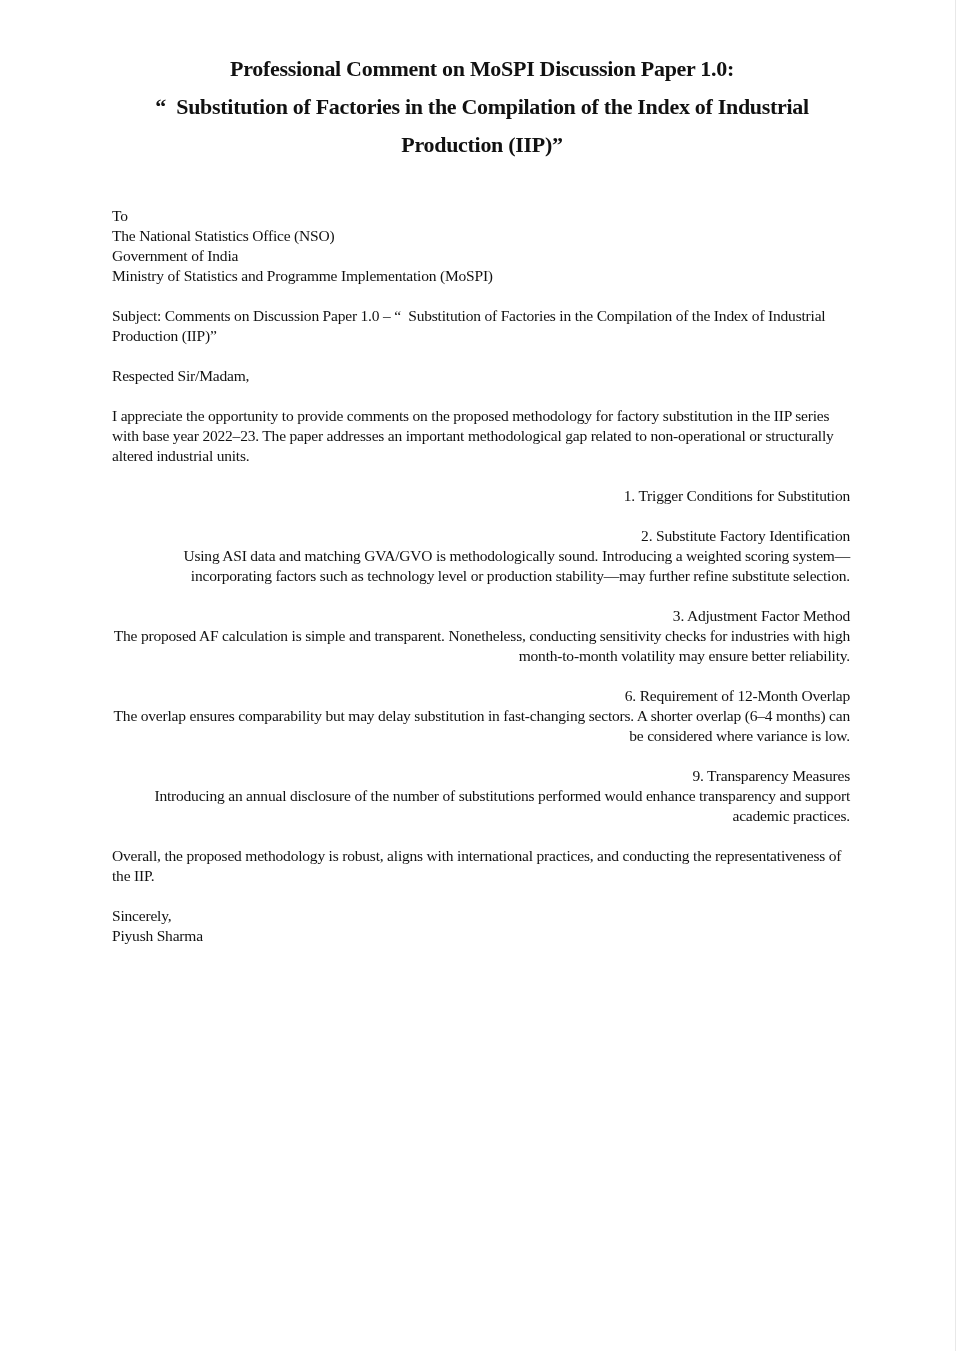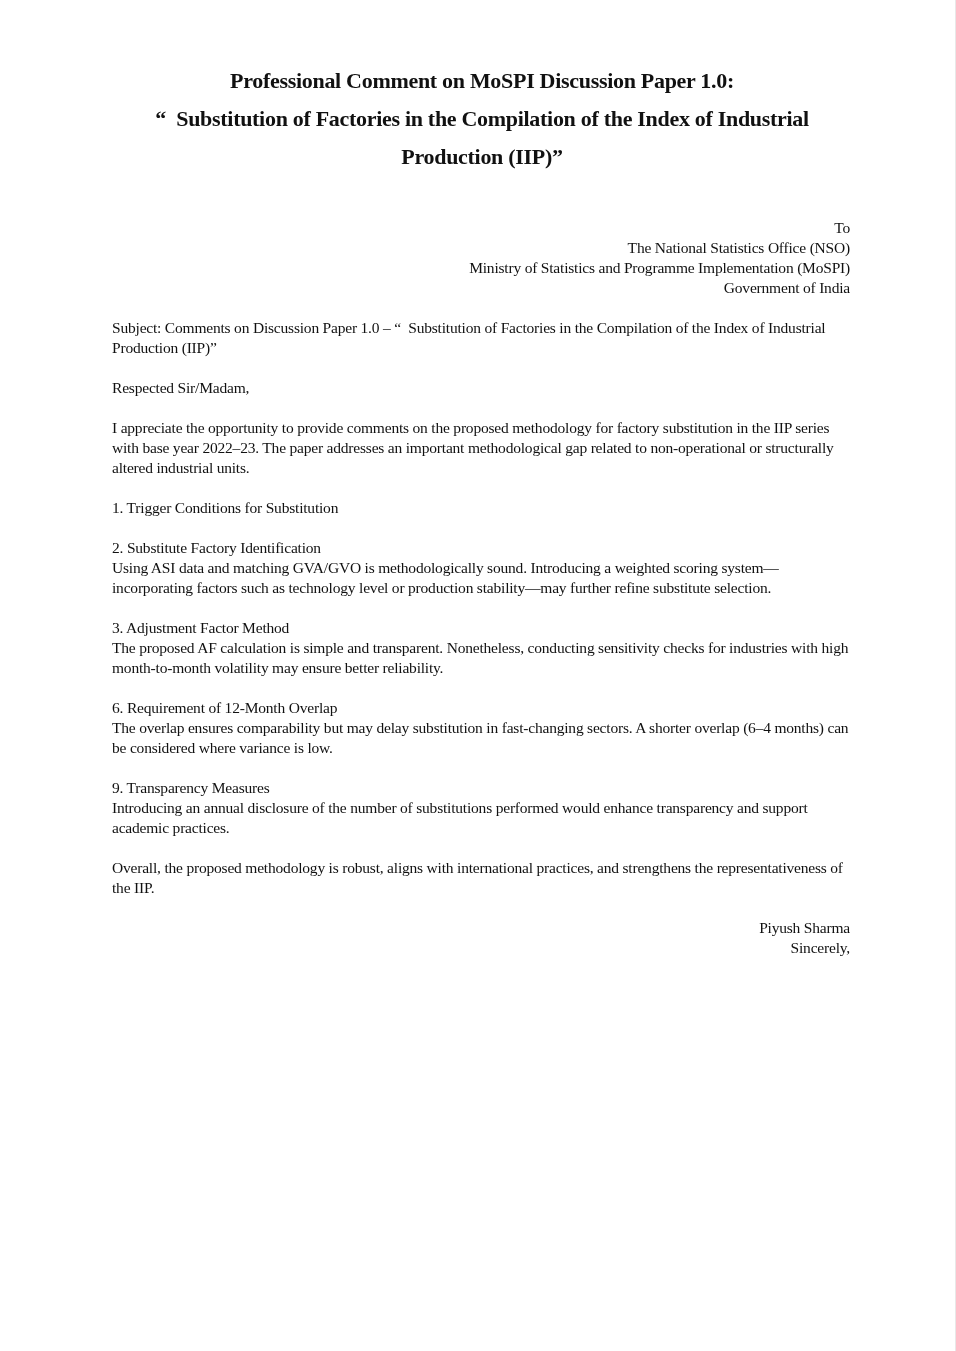--- a/index.html
+++ b/index.html
@@ -20,57 +20,58 @@
     box-sizing: border-box;
     width: 956px;
     min-height: 1351px;
     padding: 50px 104px 60px 112px;
   }
   .title {
     text-align: center;
     font-size: 22px;
     line-height: 38px;
     letter-spacing: -0.3px;
-    margin: 12px auto 42px auto;
+    margin: 0 auto 42px auto;
     max-width: 760px;
   }
   .title .t-line { display: block; }
   .block {
     font-size: 15.5px;
     line-height: 20px;
     letter-spacing: -0.2px;
     max-width: 738px;
     margin: 0 0 20px 0;
   }
   .block.tight { margin-bottom: 0; }
-  .line { display: block; text-align: right; }
+  .line { display: block; }
   .section { margin-bottom: 20px; }
   .section .sec-heading,
   .section .sec-body {
     font-size: 15.5px;
     line-height: 20px;
     letter-spacing: -0.2px;
     max-width: 738px;
+    text-align: right;
   }
 </style>
 </head>
 <body>
 
 <div class="page">
 
   <h1 class="title">
     <span class="t-line">Professional Comment on MoSPI Discussion Paper 1.0:</span>
     <span class="t-line">“&nbsp; Substitution of Factories in the Compilation of the Index of Industrial Production (IIP)”</span>
   </h1>
 
   <div class="block tight">
     <span class="line">To</span>
     <span class="line">The National Statistics Office (NSO)</span>
+    <span class="line">Government of India</span>
     <span class="line">Ministry of Statistics and Programme Implementation (MoSPI)</span>
-    <span class="line">Government of India</span>
   </div>
   <div style="height:20px"></div>
 
   <p class="block">Subject: Comments on Discussion Paper 1.0 – “&nbsp; Substitution of Factories in the Compilation of the Index of Industrial Production (IIP)”</p>
 
   <p class="block">Respected Sir/Madam,</p>
 
   <p class="block">I appreciate the opportunity to provide comments on the proposed methodology for factory substitution in the IIP series with base year 2022–23. The paper addresses an important methodological gap related to non-operational or structurally altered industrial units.</p>
 
   <div class="section">
@@ -90,20 +91,20 @@
   <div class="section">
     <div class="sec-heading">6. Requirement of 12-Month Overlap</div>
     <div class="sec-body">The overlap ensures comparability but may delay substitution in fast-changing sectors. A shorter overlap (6–4 months) can be considered where variance is low.</div>
   </div>
 
   <div class="section">
     <div class="sec-heading">9. Transparency Measures</div>
     <div class="sec-body">Introducing an annual disclosure of the number of substitutions performed would enhance transparency and support academic practices.</div>
   </div>
 
-  <p class="block">Overall, the proposed methodology is robust, aligns with international practices, and strengthens the representativeness of the IIP.</p>
+  <p class="block">Overall, the proposed methodology is robust, aligns with international practices, and conducting the representativeness of the IIP.</p>
 
   <div class="block tight">
+    <span class="line">Sincerely,</span>
     <span class="line">Piyush Sharma</span>
-    <span class="line">Sincerely,</span>
   </div>
 
 </div>
 
 </body></html>

